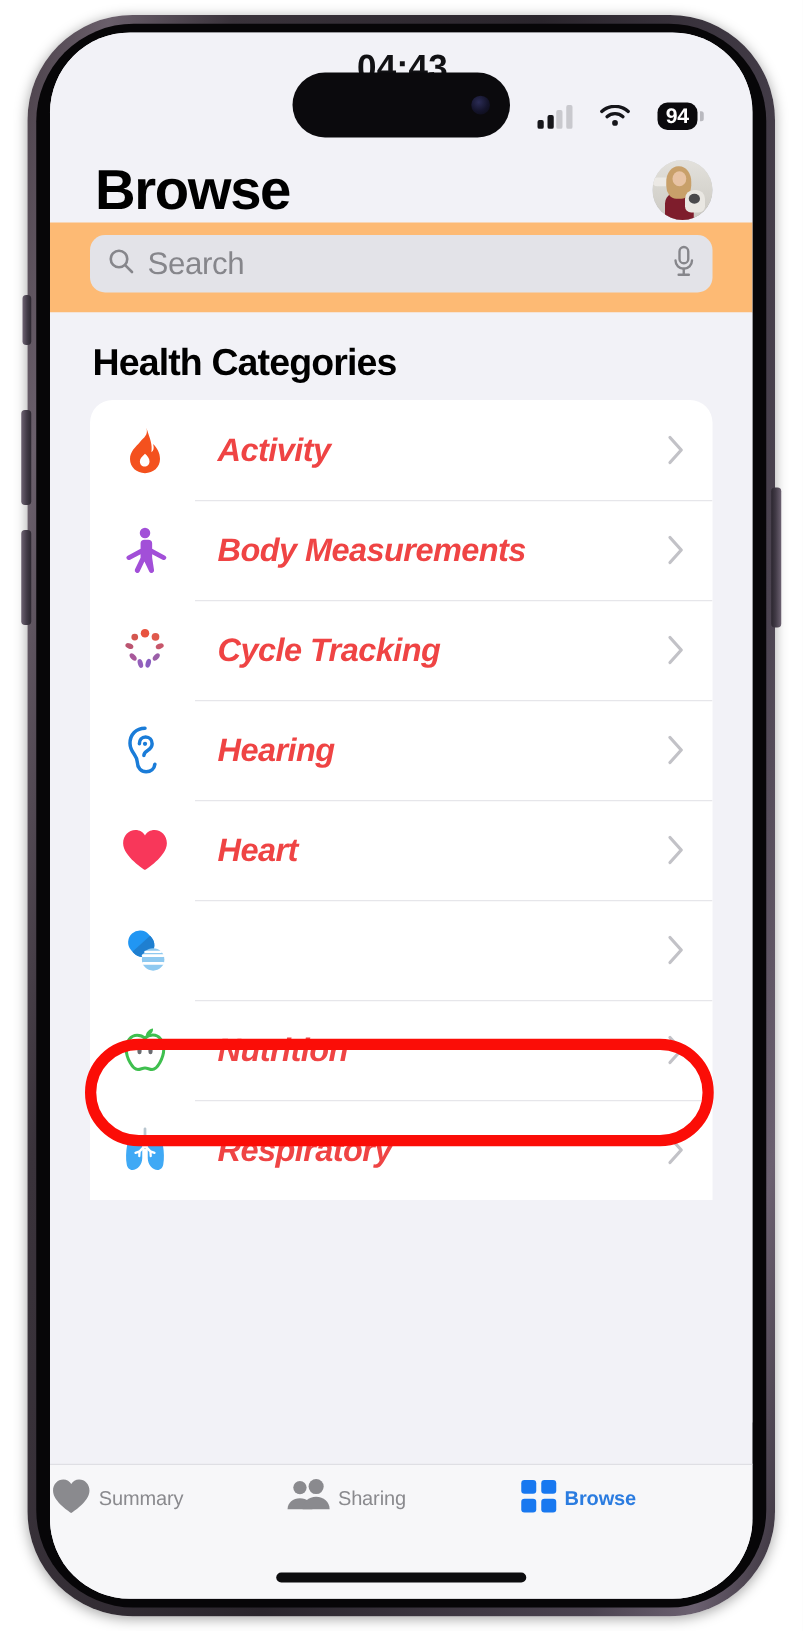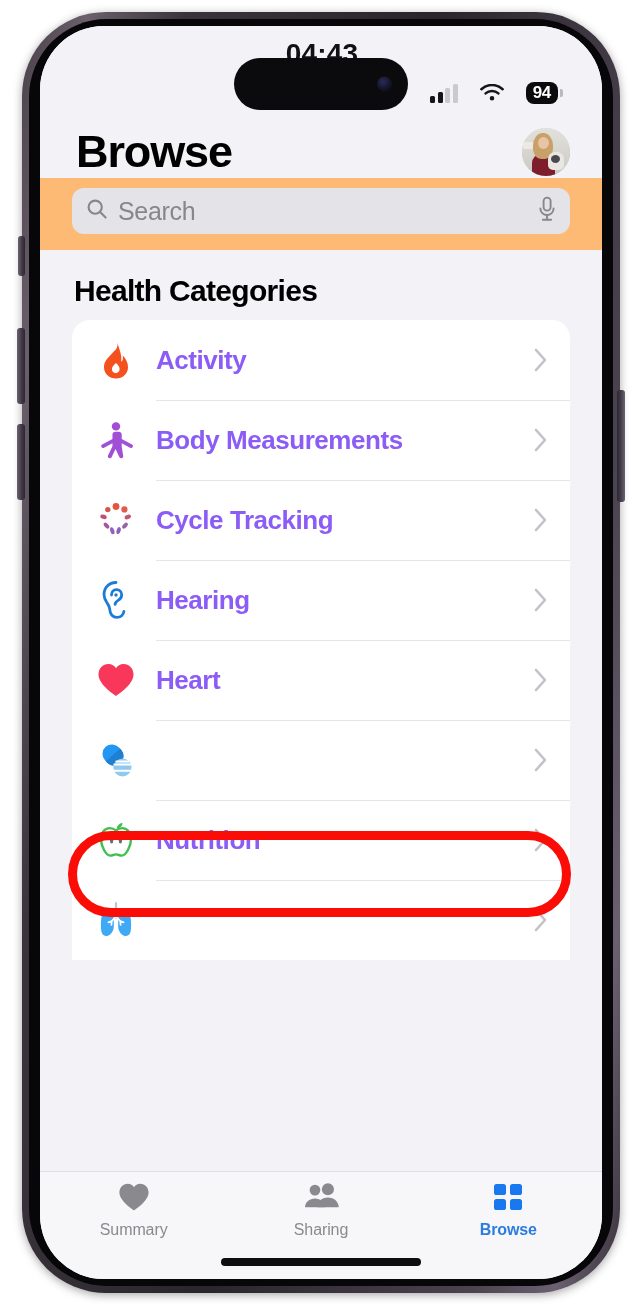--- a/index.html
+++ b/index.html
@@ -172,23 +172,24 @@
     display:flex; align-items:center;
     height: 80px;
     padding-left: 18px;
     position: relative;
   }
   .row .ico {
     width: 52px; flex:none;
     display:flex; align-items:center; justify-content:center;
   }
   .row .label {
-    font-size: 26px; font-weight: bold; color:#8b5cf6;
+    font-size: 26px; font-weight: bold; color:#ef4444;
     letter-spacing: -.45px;
-    margin-left: 14px;
+    margin-left: 32px;
+    font-style: italic;
   }
   .row .chev {
     margin-left:auto; margin-right: 22px;
     color:#c2c2c7;
     display:flex; align-items:center;
   }
   .row + .row::before {
     content:"";
     position:absolute; left: 84px; right: 0; top:0;
     height:1px; background:#e6e6ea;
@@ -197,21 +198,21 @@
   
   .tabbar {
     position:absolute; left:0; right:0; bottom:0;
     height: 108px;
     background: #f7f7f9;
     border-top: 1px solid #dfdfe4;
     display:flex; align-items:flex-start;
     padding-top: 10px;
   }
   .tab {
-    flex:1; display:flex; flex-direction:column; align-items:center; gap:5px;
+    flex:1; display:flex; flex-direction:row; align-items:center; gap:5px;
   }
   .tab .tlabel { font-size: 16px; color:#8a8a8e; letter-spacing:-.1px; }
   .tab.active .tlabel { color:#2b7ce0; font-weight:bold; }
   .home-indicator {
     position:absolute; left:50%; transform:translateX(-50%);
     bottom: 13px;
     width: 200px; height: 8px; border-radius: 4px;
     background:#0d0d0f;
   }
 
@@ -425,20 +426,21 @@
 
         <div class="row">
           <span class="ico">
             <svg width="38" height="40" viewBox="0 0 38 40">
               <path d="M19 3v15" stroke="#b9c6cf" stroke-width="2.2" stroke-linecap="round"></path>
               <path d="M16.8 16.5c0-3.6-3-6.6-6-6.6-3.4 0-5.5 2.8-6.2 6.6C3.8 21 3.5 27 4.4 31.6c.5 2.6 2.2 4.4 4.5 4.4 4 0 7.9-4.3 7.9-9.6z" fill="#3fa9f5"></path>
               <path d="M21.2 16.5c0-3.6 3-6.6 6-6.6 3.4 0 5.5 2.8 6.2 6.6.8 4.5 1.1 10.5.2 15.1-.5 2.6-2.2 4.4-4.5 4.4-4 0-7.9-4.3-7.9-9.6z" fill="#3fa9f5"></path>
               <path d="M19 16.5l-4.3 4.6M19 16.5l4.3 4.6M14.7 21.1l-3.3 1.2M14.7 21.1l-.3 3.8M23.3 21.1l3.3 1.2M23.3 21.1l.3 3.8" stroke="#ffffff" stroke-width="1.8" fill="none" stroke-linecap="round"></path>
             </svg>
           </span>
+          <span class="label">Respiratory</span>
           <span class="chev">
             <svg width="15" height="26" viewBox="0 0 15 26">
                 <polyline points="3,3 12,13 3,23" fill="none" stroke="#c2c2c7" stroke-width="2.6" stroke-linecap="round" stroke-linejoin="round"></polyline>
               </svg>
           </span>
         </div>
 
       </div>
 
       <div class="annotation"></div>

